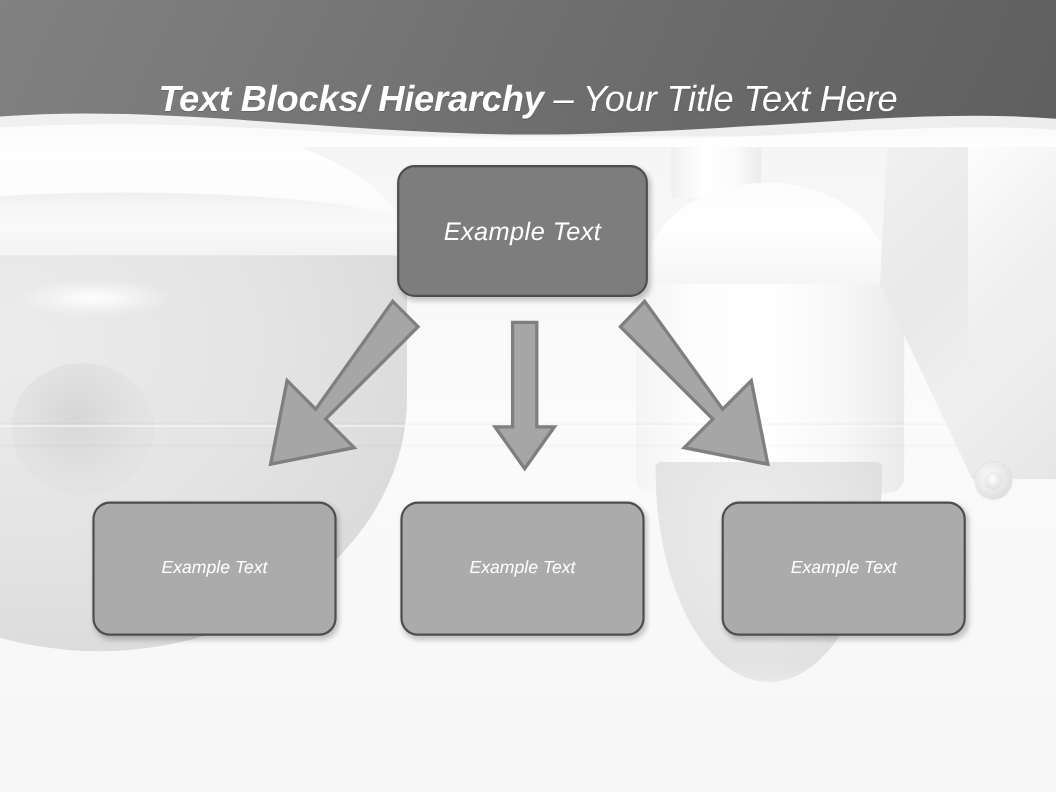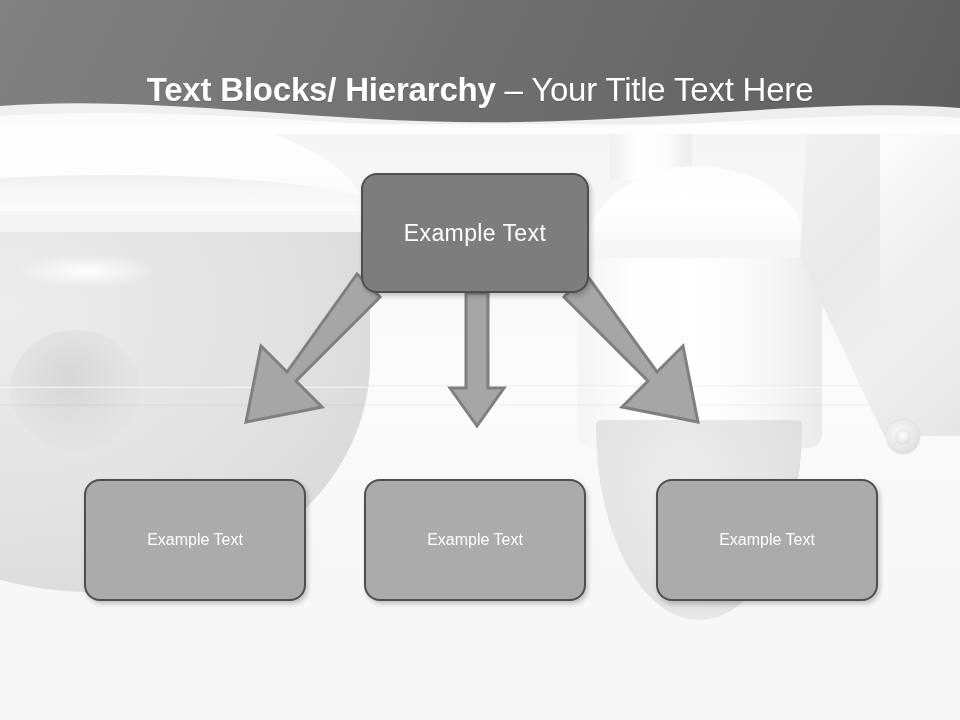--- a/index.html
+++ b/index.html
@@ -10,20 +10,21 @@
   body {
     font-family: "Liberation Sans", sans-serif;
   }
 
   #slide {
     position: relative;
     width: 960px;
     height: 720px;
     overflow: hidden;
     background: #a21caf;
+    font-style: italic;
   }
 
   
   .photo-layer {
     position: absolute;
     left: 0; top: 0;
     width: 960px; height: 720px;
     overflow: hidden;
     background: linear-gradient(180deg,#f2f2f2 0%, #fbfbfb 52%, #f8f8f8 74%, #f7f7f7 100%);
   }
@@ -193,21 +194,20 @@
     position: absolute;
     box-sizing: border-box;
     display: flex;
     align-items: center;
     justify-content: center;
     color: #ffffff;
     border-radius: 16px;
     border: 2px solid #4e4e4e;
     box-shadow: 2px 3px 5px rgba(0,0,0,0.22);
     text-align: center;
-    margin-top: 23px;
   }
   .node-root {
     left: 361px; top: 150px;
     width: 228px; height: 120px;
     background: #7d7d7d;
     font-size: 23px;
     letter-spacing: 0.4px;
   }
   .node-leaf {
     width: 222px; height: 122px;

